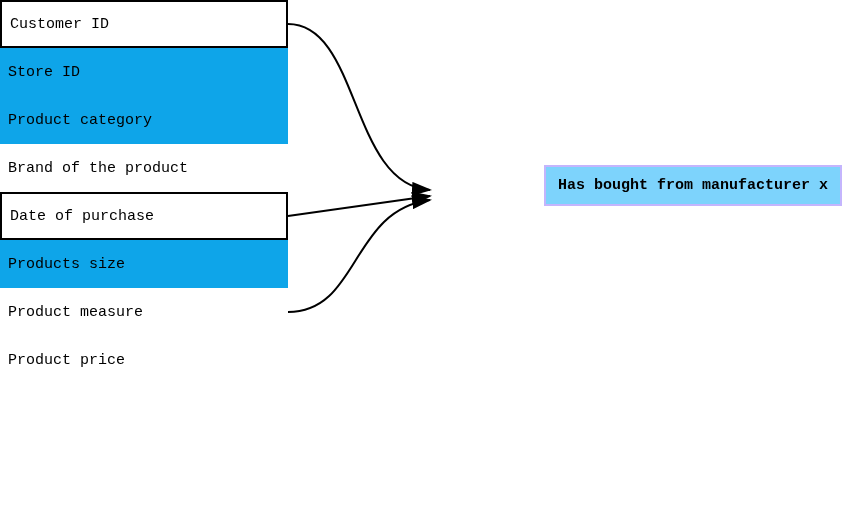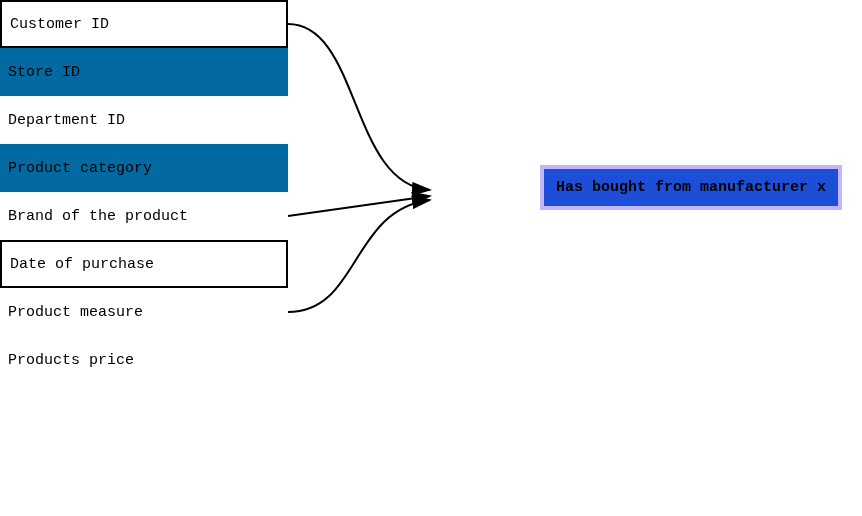--- a/index.html
+++ b/index.html
@@ -29,45 +29,45 @@
       top: 0;
       width: 288px;
       display: flex;
       flex-direction: column;
     }
 
     .feature-item {
       padding: 10px 8px;
       font-size: 15px;
       font-weight: normal;
-      background: #0369a1;
+      background: #0ea5e9;
       border: none;
       min-height: 48px;
       display: flex;
       align-items: center;
     }
 
     .feature-item.bordered {
       background: #ffffff;
       border: 2px solid #000000;
     }
 
     .feature-item.no-bg {
       background: #ffffff;
     }
 
     .output-box {
       position: absolute;
       right: 20px;
       top: 165px;
-      border: 4px solid #c4b5fd;
+      border: 2px solid #c4b5fd;
       padding: 10px 12px;
       font-size: 15px;
       font-weight: bold;
-      background: #1d4ed8;
+      background: #7dd3fc;
       white-space: nowrap;
     }
 
     
     .arrows-svg {
       position: absolute;
       top: 0;
       left: 0;
       width: 862px;
       height: 516px;
@@ -82,45 +82,45 @@
   <div class="left-column">
 
     <div class="feature-item bordered">
       <span>Customer ID</span>
     </div>
 
     <div class="feature-item">
       <span>Store ID</span>
     </div>
 
-    <div class="feature-item no-bg">
-      <span>Department ID</span>
-    </div>
 
     <div class="feature-item">
       <span>Product category</span>
     </div>
 
 
     <div class="feature-item no-bg">
       <span>Brand of the product</span>
     </div>
 
     <div class="feature-item bordered">
       <span>Date of purchase</span>
     </div>
 
+    <div class="feature-item">
+      <span>Products size</span>
+    </div>
 
     <div class="feature-item no-bg">
       <span>Product measure</span>
     </div>
 
 
     <div class="feature-item no-bg">
-      <span>Products price</span>
+      <span>Product price</span>
     </div>
   </div>
 
   <div class="output-box">
     <span>Has bought from manufacturer x</span>
   </div>
 
   <svg class="arrows-svg">
     <defs>
       <marker id="arrowhead" markerWidth="10" markerHeight="7" refX="9" refY="3.5" orient="auto">

